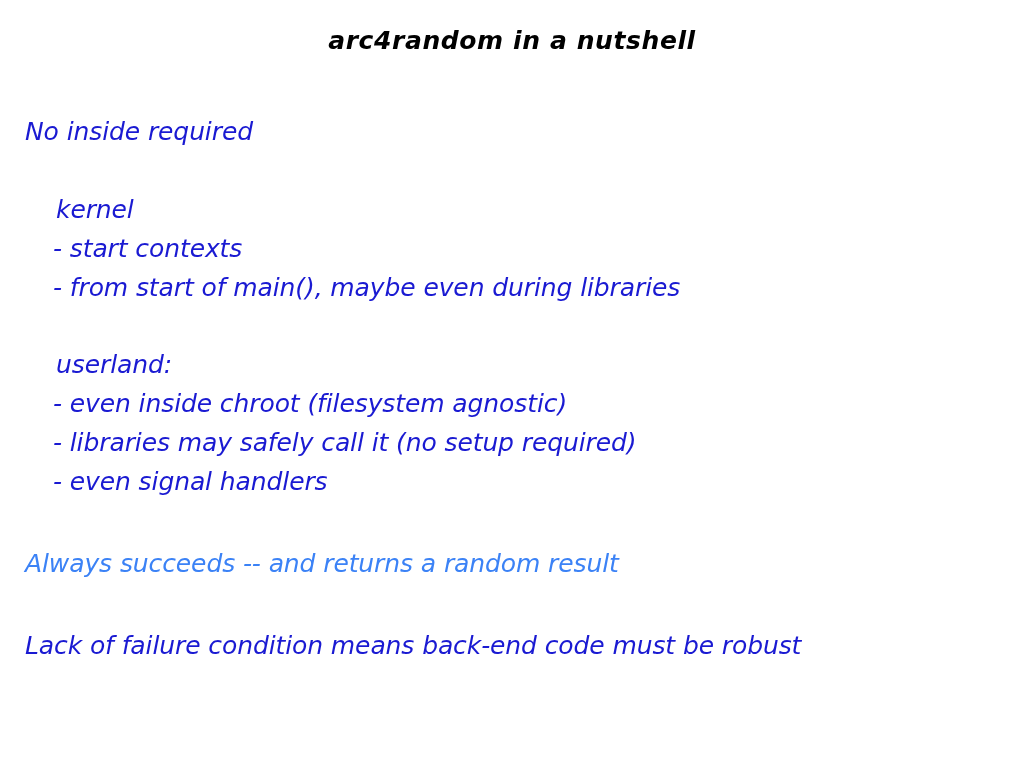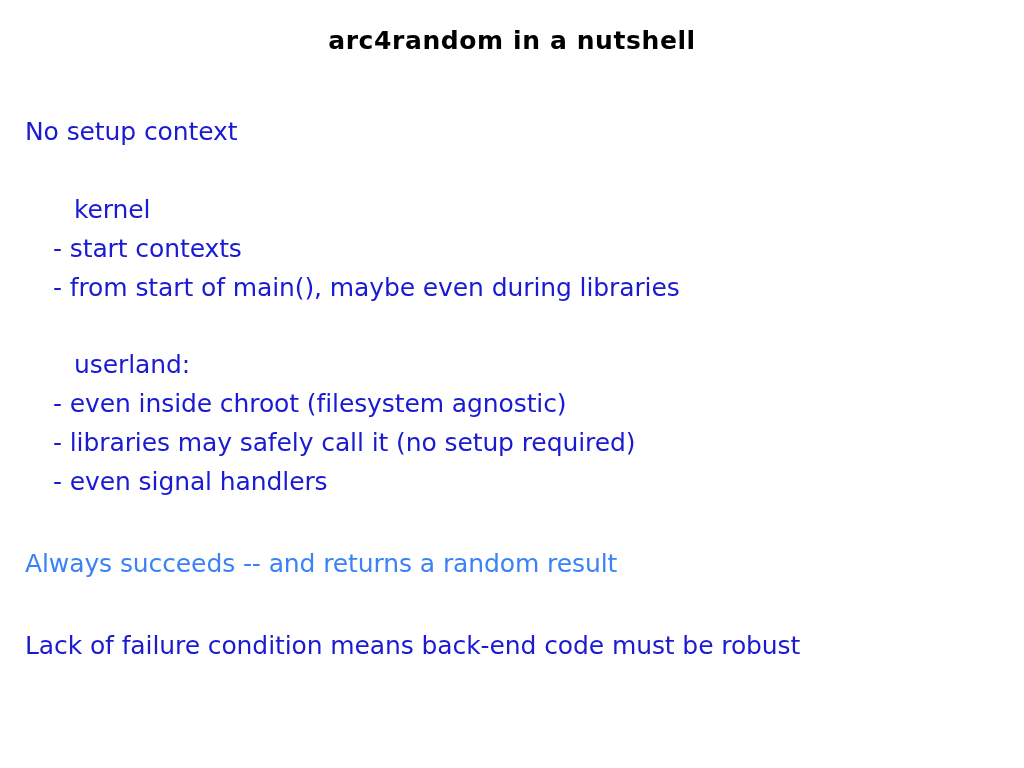--- a/index.html
+++ b/index.html
@@ -14,20 +14,21 @@
     overflow: hidden;
     font-family: "DejaVu Sans", sans-serif;
     position: relative;
   }
 
   #slide {
     position: relative;
     width: 1024px;
     height: 652px;
     background: #ffffff;
+    font-style: italic;
   }
 
   
   .slide-title {
     position: absolute;
     left: 0;
     top: 26px;
     width: 1024px;
     text-align: center;
     color: #000000;
@@ -54,37 +55,37 @@
   .line {
     height: 39px;
     color: #1a1ad2;
     font-size: 25px;
     white-space: nowrap;
     letter-spacing: -0.1px;
   }
 
   
   .lvl0 { margin-left: 0px; }
-  .lvl1 { margin-left: 49px; }
+  .lvl1 { margin-left: 31px; }
   .lvl2 { margin-left: 28px; }
   .gap-md { height: 39px; }
   .gap-lg { height: 43px; }
 
   .spacer-blank { height: 38px; }
 </style>
 </head>
 <body style="background: rgb(255, 255, 255);">
 
 <div id="slide" style="background: rgb(255, 255, 255);">
 
   <div class="slide-title" style="color: rgb(0, 0, 0);">arc4random in a nutshell</div>
 
   <div class="body-block">
 
-    <div class="line lvl0" style="color: rgb(26, 26, 210);">No setup context</div>
+    <div class="line lvl0" style="color: rgb(26, 26, 210);">No inside required</div>
 
     <div class="gap-md"></div>
 
 
     <div class="line lvl1" style="color: rgb(26, 26, 210);">kernel</div>
 
     <div class="line lvl2" style="color: rgb(26, 26, 210);">- start contexts</div>
 
     <div class="line lvl2" style="color: rgb(26, 26, 210);">- from start of main(), maybe even during libraries</div>
 

